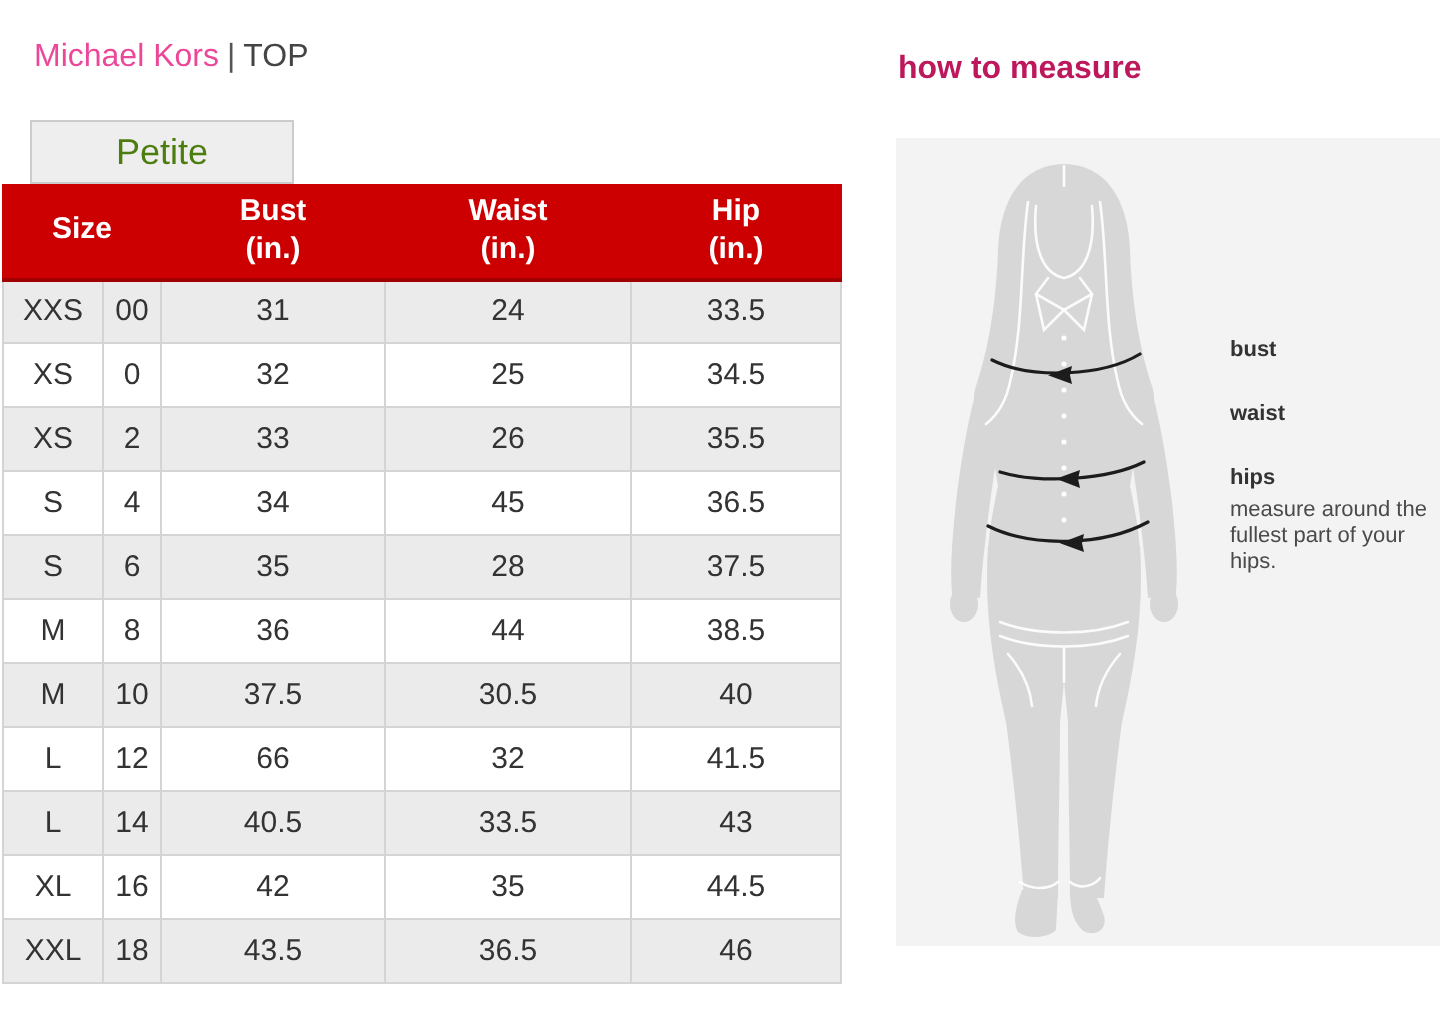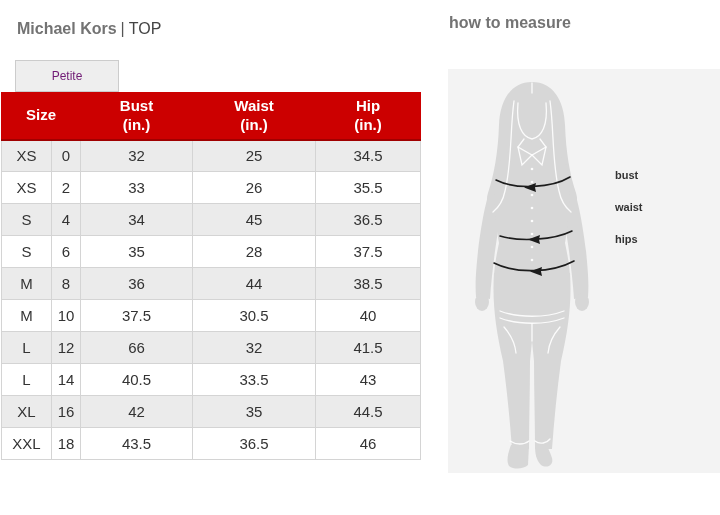--- a/index.html
+++ b/index.html
@@ -3,27 +3,27 @@
 <meta charset="utf-8">
 <style>
   * { margin:0; padding:0; box-sizing:border-box; }
   html,body { background:#fff; }
   body {
     width:720px; height:515px; position:relative; overflow:hidden;
     font-family:"Liberation Sans", sans-serif; color:#333;
   }
   
   .page-title { position:absolute; left:17px; top:20px; font-size:16px; color:#444; }
-  .page-title .brand { font-weight:bold; color:#737373; }
+  .page-title .brand { font-weight:normal; color:#ec4899; }
   .page-title .sep { margin:0 4px; color:#555; }
 
   .tabs { position:absolute; left:15px; top:60px; display:flex; height:32px; }
   .tab {
-    width:104px; height:32px; display:flex; align-items:center; justify-content:center;
-    font-size:12px; color:#701a75; cursor:pointer;
+    width:132px; height:32px; display:flex; align-items:center; justify-content:center;
+    font-size:18px; color:#4d7c0f; cursor:pointer;
   }
   .tab.inactive { background:#eeeeee; border:1px solid #cccccc; }
   .tab.active { background:#ffffff; border:1px solid #cccccc; border-bottom:none; font-weight:normal;margin-top:32px; }
 
   table.size-chart {
     position:absolute; left:1px; top:92px; width:419px;
     border-collapse:collapse; table-layout:fixed;
   }
   table.size-chart thead th {
     background:#cc0000; color:#fff; font-weight:bold; font-size:15px;
@@ -32,21 +32,21 @@
   }
   table.size-chart thead th .unit { display:block; }
   table.size-chart tbody td {
     height:32px; text-align:center; vertical-align:middle;
     font-size:15px; color:#333; padding:0;
     border:1px solid #d4d4d4; background:#ffffff;
   }
   table.size-chart tbody tr:nth-child(odd) td { background:#ebebeb; }
 
   
-  .measure-title { position:absolute; left:449px; top:14px; font-size:16px; font-weight:bold; color:#737373; }
+  .measure-title { position:absolute; left:449px; top:26px; font-size:16px; font-weight:bold; color:#be185d; }
   .measure-panel {
     position:absolute; left:448px; top:69px; width:272px; height:404px;
     background:#f3f3f3;
   }
   .figure-wrap { position:absolute; left:0; top:0; width:168px; height:404px; }
   .guide-text {
     position:absolute; left:167px; top:100px; width:100px;
     font-size:11px; line-height:1.2; color:#4a4a4a;
   }
   .guide-section { margin-bottom:19px; }
@@ -75,20 +75,27 @@
   <thead>
     <tr>
       <th colspan="2"><span>Size</span></th>
       <th><span>Bust</span><span class="unit">(in.)</span></th>
       <th><span>Waist</span><span class="unit">(in.)</span></th>
       <th><span>Hip</span><span class="unit">(in.)</span></th>
     </tr>
   </thead>
   <tbody>
       <tr>
+    <td>XXS</td>
+    <td>00</td>
+    <td>31</td>
+    <td>24</td>
+    <td>33.5</td>
+  </tr>
+      <tr>
     <td>XS</td>
     <td>0</td>
     <td>32</td>
     <td>25</td>
     <td>34.5</td>
   </tr>
       <tr>
     <td>XS</td>
     <td>2</td>
     <td>33</td>
@@ -227,15 +234,16 @@
 
   <div class="guide-text">
     <div class="guide-section">
       <div class="guide-label">bust</div>
     </div>
     <div class="guide-section">
       <div class="guide-label">waist</div>
     </div>
     <div class="guide-section">
       <div class="guide-label">hips</div>
+      <div>measure around the fullest part of your hips.</div>
     </div>
   </div>
 </div>
 
 </body></html>

